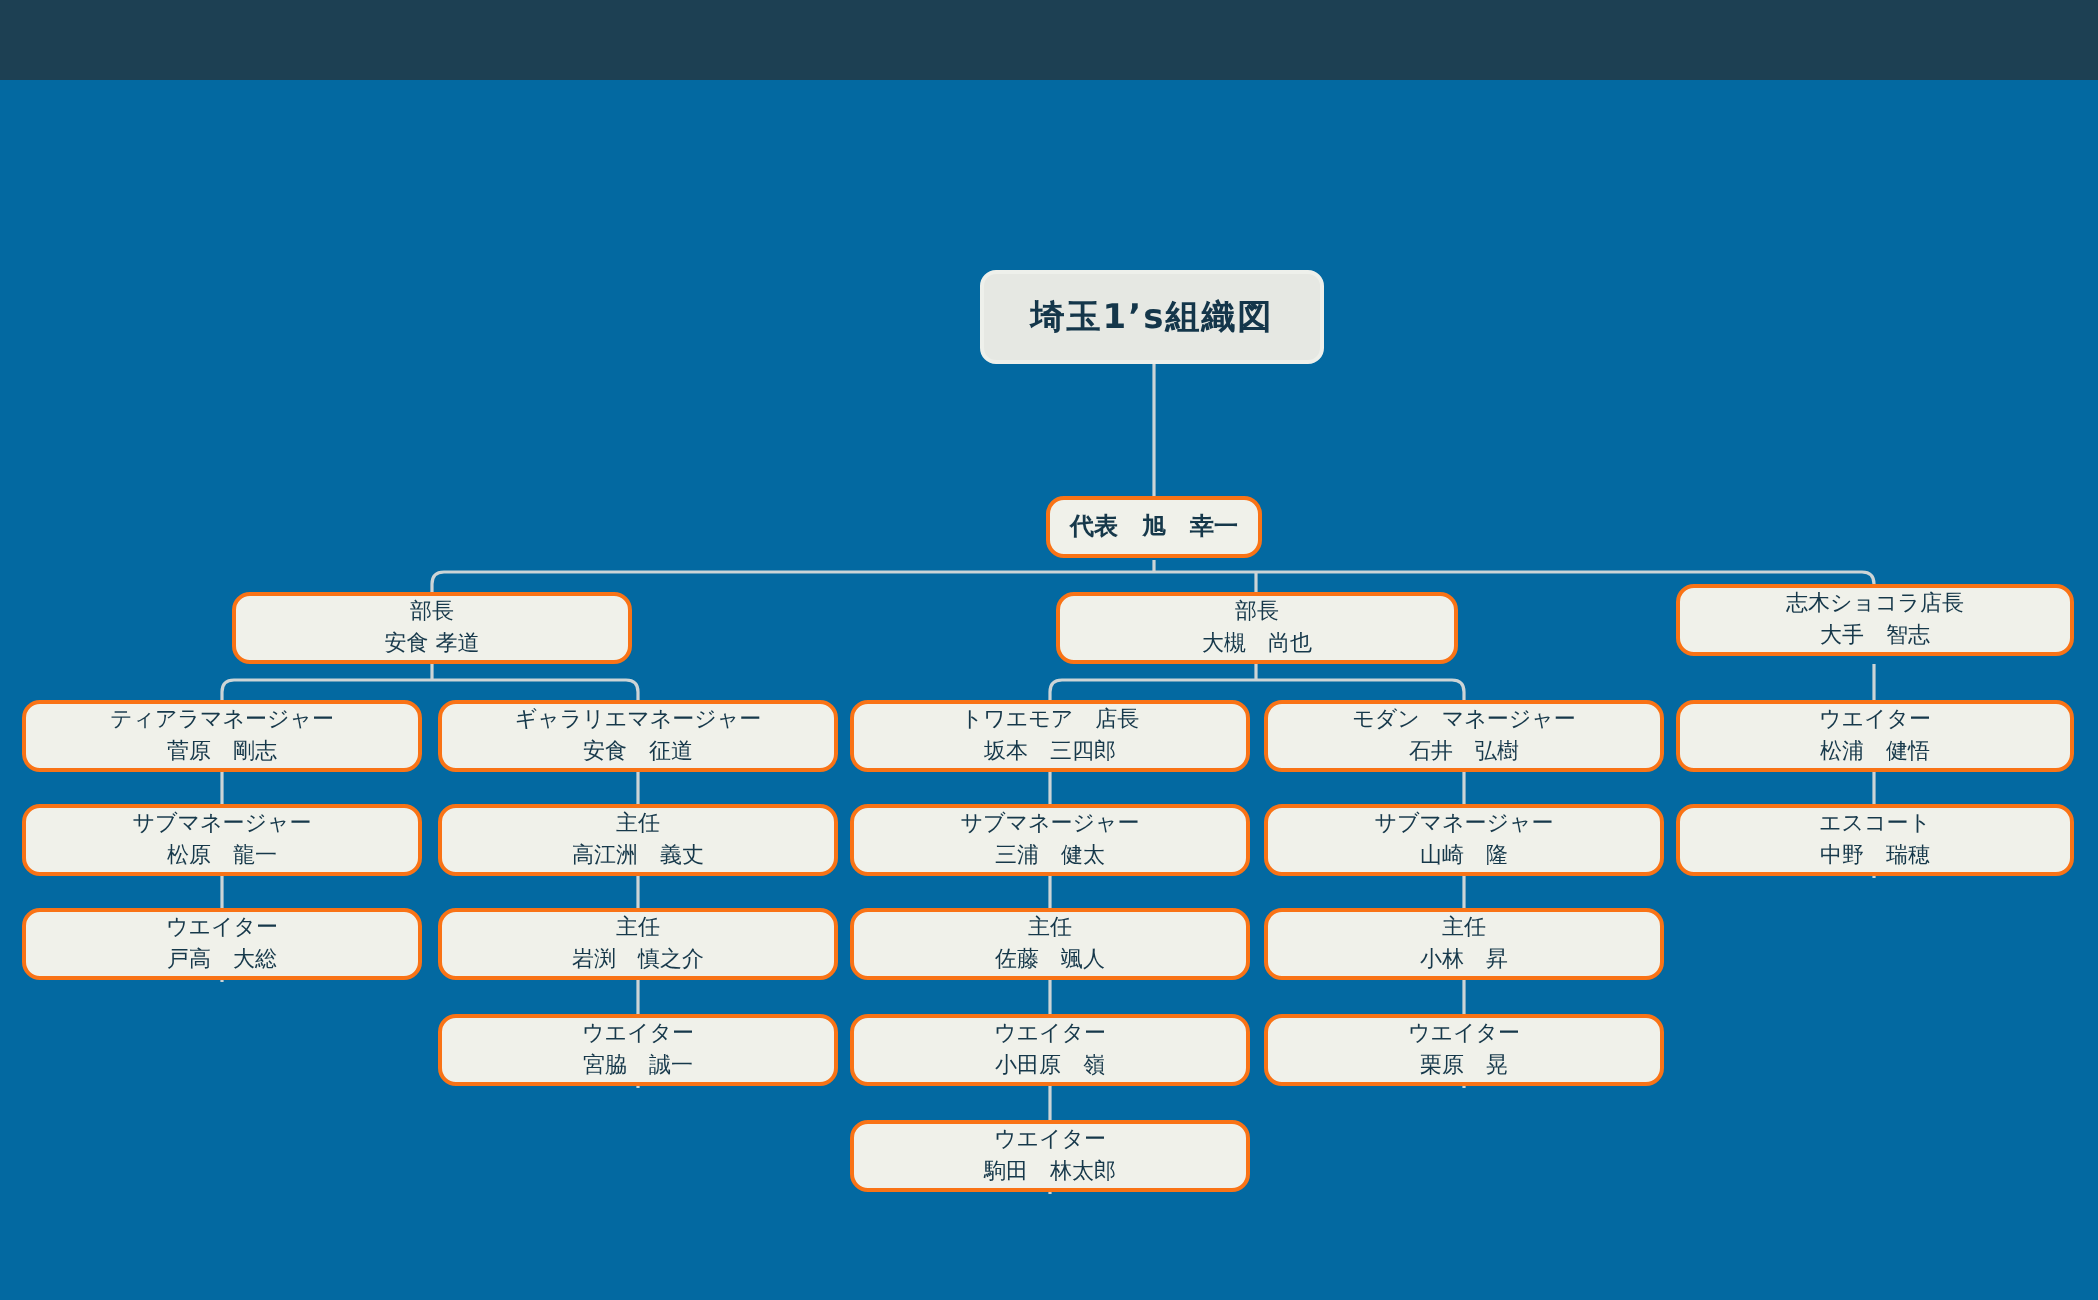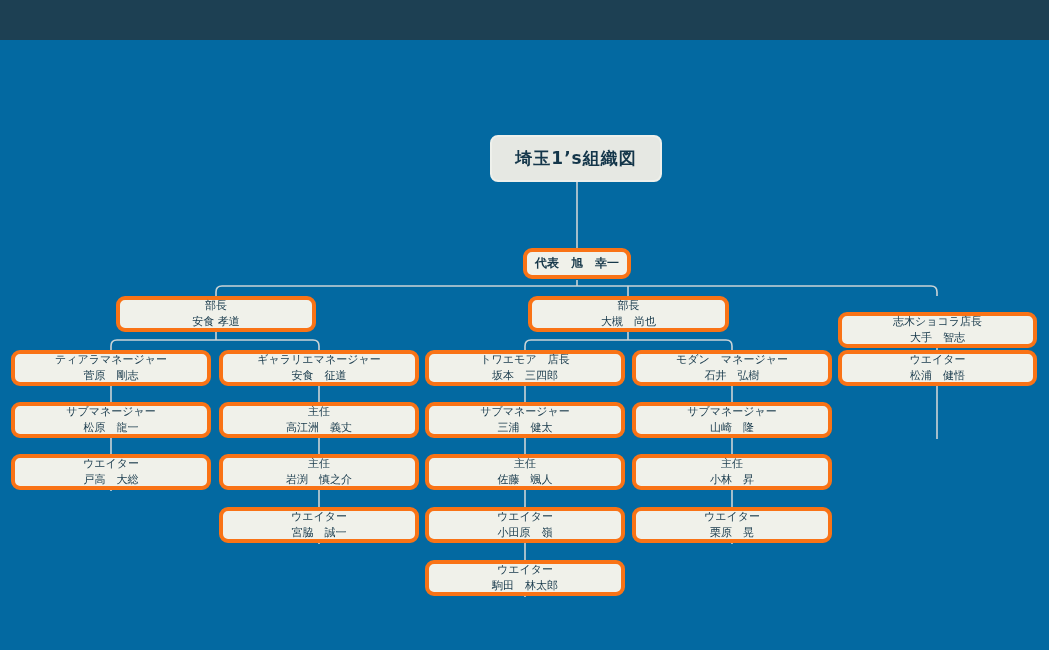--- a/index.html
+++ b/index.html
@@ -12,21 +12,21 @@
     position:relative;
     width:1049px;height:650px;
     background:#0369a1;
     overflow:hidden;
     margin-top:40px;
   }
   svg.wires{position:absolute;left:0;top:0;z-index:0;}
   .node{
     position:absolute;z-index:1;
     background:#f0f1ea;
-    border:4px solid #f97316;
+    border:2px solid #f97316;
     border-radius:9px;
     box-sizing:border-box;
     display:flex;flex-direction:column;
     align-items:center;justify-content:center;
     color:#16384a;
     text-align:center;
   }
   .node .role,.node .nm{
     font-size:11px;font-weight:normal;line-height:16px;
     white-space:nowrap;
@@ -79,21 +79,21 @@
   </div>
 
   <div class="node" style="left:116px;top:256px;width:200px;height:36px">
     <div class="role">部長</div>
     <div class="nm">安食 孝道</div>
   </div>
   <div class="node" style="left:528px;top:256px;width:201px;height:36px">
     <div class="role">部長</div>
     <div class="nm">大槻　尚也</div>
   </div>
-  <div class="node" style="left:838px;top:272px;width:199px;height:36px">
+  <div class="node" style="left:838px;top:252px;width:199px;height:36px">
     <div class="role">志木ショコラ店長</div>
     <div class="nm">大手　智志</div>
   </div>
 
   <div class="node" style="left:219px;top:310px;width:200px;height:36px">
     <div class="role">ギャラリエマネージャー</div>
     <div class="nm">安食　征道</div>
   </div>
   <div class="node" style="left:11px;top:310px;width:200px;height:36px">
     <div class="role">ティアラマネージャー</div>
@@ -121,20 +121,24 @@
     <div class="nm">高江洲　義丈</div>
   </div>
   <div class="node" style="left:425px;top:362px;width:200px;height:36px">
     <div class="role">サブマネージャー</div>
     <div class="nm">三浦　健太</div>
   </div>
   <div class="node" style="left:632px;top:362px;width:200px;height:36px">
     <div class="role">サブマネージャー</div>
     <div class="nm">山崎　隆</div>
   </div>
+  <div class="node" style="left:838px;top:362px;width:199px;height:36px">
+    <div class="role">エスコート</div>
+    <div class="nm">中野　瑞穂</div>
+  </div>
 
   <div class="node" style="left:11px;top:414px;width:200px;height:36px">
     <div class="role">ウエイター</div>
     <div class="nm">戸高　大総</div>
   </div>
   <div class="node" style="left:219px;top:414px;width:200px;height:36px">
     <div class="role">主任</div>
     <div class="nm">岩渕　慎之介</div>
   </div>
   <div class="node" style="left:425px;top:414px;width:200px;height:36px">

